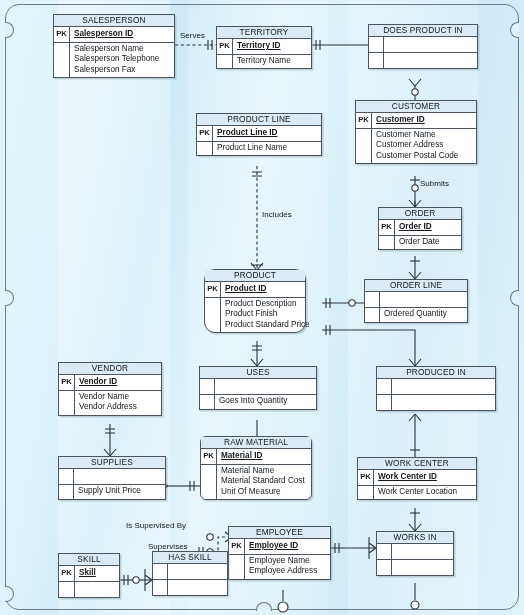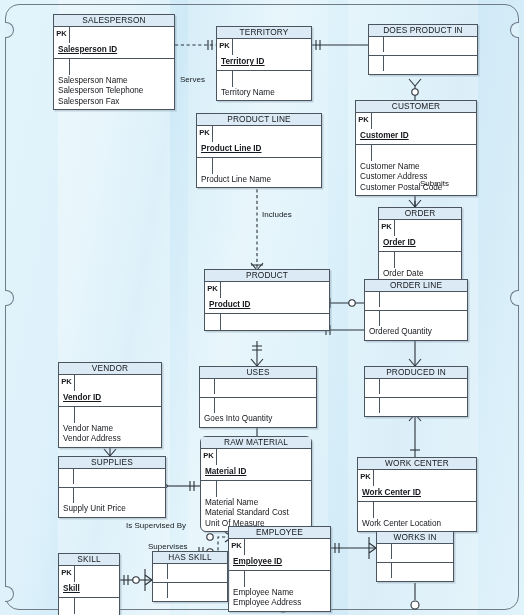--- a/index.html
+++ b/index.html
@@ -57,21 +57,20 @@
     letter-spacing:.15px;
     line-height:11px;
     height:11px;
     white-space:nowrap;
     overflow:hidden;
   }
   .ent .row{
     display:flex;
     border-bottom:1px solid #4a5560;
     min-height:13px;
-    flex-direction:column;
   }
   .ent .row:last-child{border-bottom:none;justify-content:space-between;}
   .ent .pk{
     width:16px;
     flex:0 0 16px;
     border-right:1px solid #4a5560;
     text-align:center;
     font-weight:bold;
     font-size:7.6px;
     line-height:13px;
@@ -289,30 +288,35 @@
         </div>
     </div>
     <div class="row">
       <div class="pk"></div>
       <div class="cells">
         <div class="attr">Order Date</div>
       </div>
     </div>
   </div>
 
-  <div class="ent" style="left:204px;top:269px;width:126px;">
+  <div class="ent" style="left:204px;top:269px;width:102px;border-radius:11px;">
     <div class="hdr">PRODUCT</div>
     <div class="row">
       <div class="pk">PK</div>
       <div class="cells">
           <div class="key">Product ID</div>
         </div>
     </div>
     <div class="row">
       <div class="pk"></div>
+      <div class="cells">
+        <div class="attr">Product Description</div>
+        <div class="attr">Product Finish</div>
+        <div class="attr">Product Standard Price</div>
+      </div>
     </div>
   </div>
 
   <div class="ent assoc" style="left:364px;top:279px;width:104px;">
     <div class="hdr">ORDER LINE</div>
     <div class="row blank">
       <div class="pk"></div>
       <div class="cells"></div>
     </div>
     <div class="row">
@@ -347,21 +351,21 @@
       <div class="cells"></div>
     </div>
     <div class="row">
       <div class="pk"></div>
       <div class="cells">
         <div class="attr">Goes Into Quantity</div>
       </div>
     </div>
   </div>
 
-  <div class="ent assoc" style="left:364px;top:366px;width:104px;">
+  <div class="ent assoc" style="left:376px;top:366px;width:120px;">
     <div class="hdr">PRODUCED IN</div>
     <div class="row blank">
       <div class="pk"></div>
       <div class="cells"></div>
     </div>
     <div class="row blank">
       <div class="pk"></div>
       <div class="cells"></div>
     </div>
   </div>
@@ -462,21 +466,21 @@
     <div class="row blank">
       <div class="pk"></div>
       <div class="cells"></div>
     </div>
     <div class="row blank">
       <div class="pk"></div>
       <div class="cells"></div>
     </div>
   </div>
 
-  <div class="lbl" style="left:180px;top:31px;margin-top:44px;">Serves</div>
+  <div class="lbl" style="left:180px;top:31px;">Serves</div>
   <div class="lbl" style="left:420px;top:179px;">Submits</div>
   <div class="lbl" style="left:262px;top:210px;">Includes</div>
   <div class="lbl" style="left:126px;top:521px;">Is Supervised By</div>
   <div class="lbl" style="left:148px;top:542px;">Supervises</div>
 
   <div id="frame"></div>
   <div class="notch left" style="left:5px;top:22px;"></div>
   <div class="notch left" style="left:5px;top:290px;"></div>
   <div class="notch left" style="left:5px;top:586px;"></div>
   <div class="notch right" style="right:5px;top:22px;"></div>

